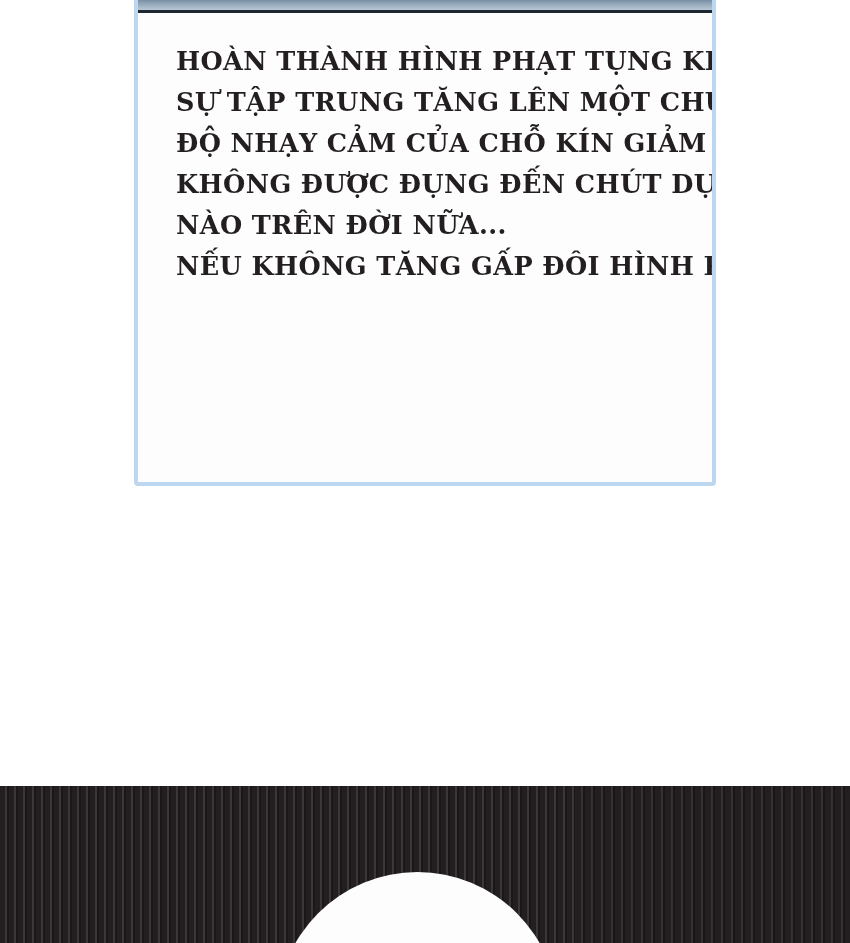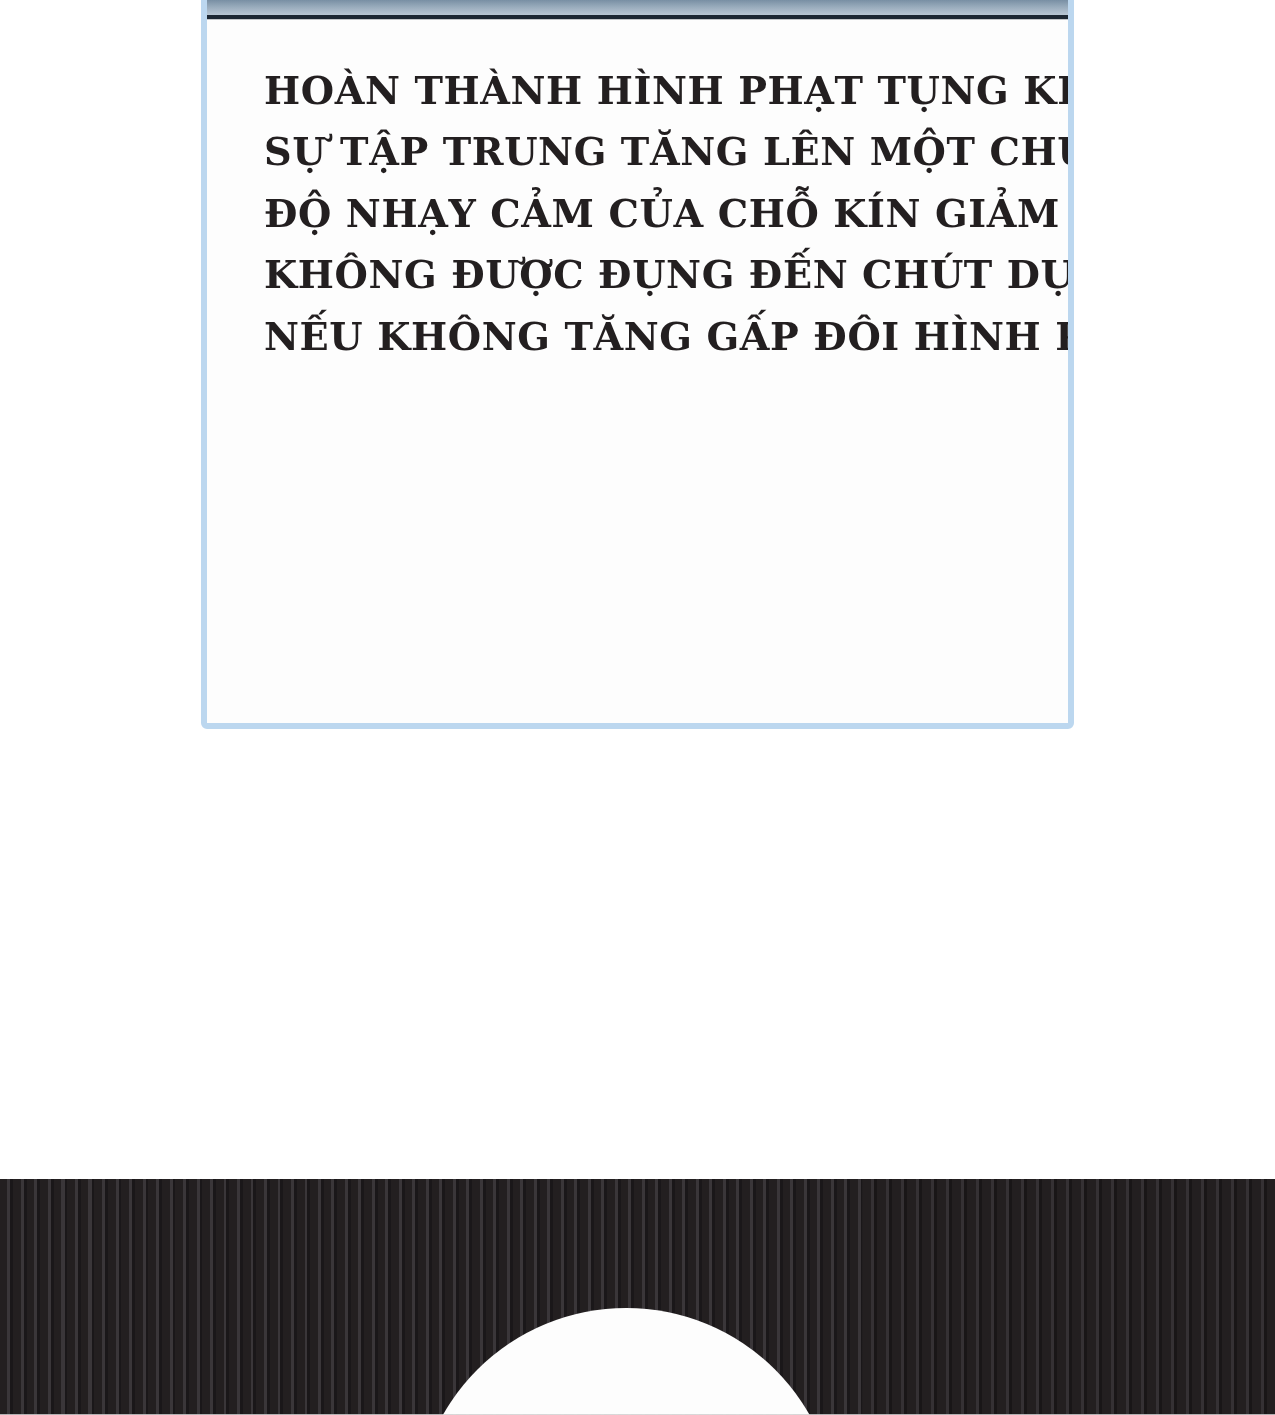--- a/index.html
+++ b/index.html
@@ -111,20 +111,21 @@
 
 <div id="system-panel">
   <div id="system-panel-header">
     <div class="hdr-sheen"></div>
   </div>
   <div id="system-panel-body">
     <div class="sys-line">HOÀN THÀNH HÌNH PHẠT TỤNG KINH.</div>
     <div class="sys-line">SỰ TẬP TRUNG TĂNG LÊN MỘT CHÚT.</div>
     <div class="sys-line">ĐỘ NHẠY CẢM CỦA CHỖ KÍN GIẢM MẠNH.</div>
     <div class="sys-line">KHÔNG ĐƯỢC ĐỤNG ĐẾN CHÚT DỤC VỌNG</div>
+    <div class="sys-line">NÀO TRÊN ĐỜI NỮA...</div>
     <div class="sys-line">NẾU KHÔNG TĂNG GẤP ĐÔI HÌNH PHẠT.</div>
   </div>
 </div>
 
 <div id="lower-panel">
   <div id="hatch-left"></div>
   <div id="hatch-right"></div>
 </div>
 <div id="white-orb"></div>
 

